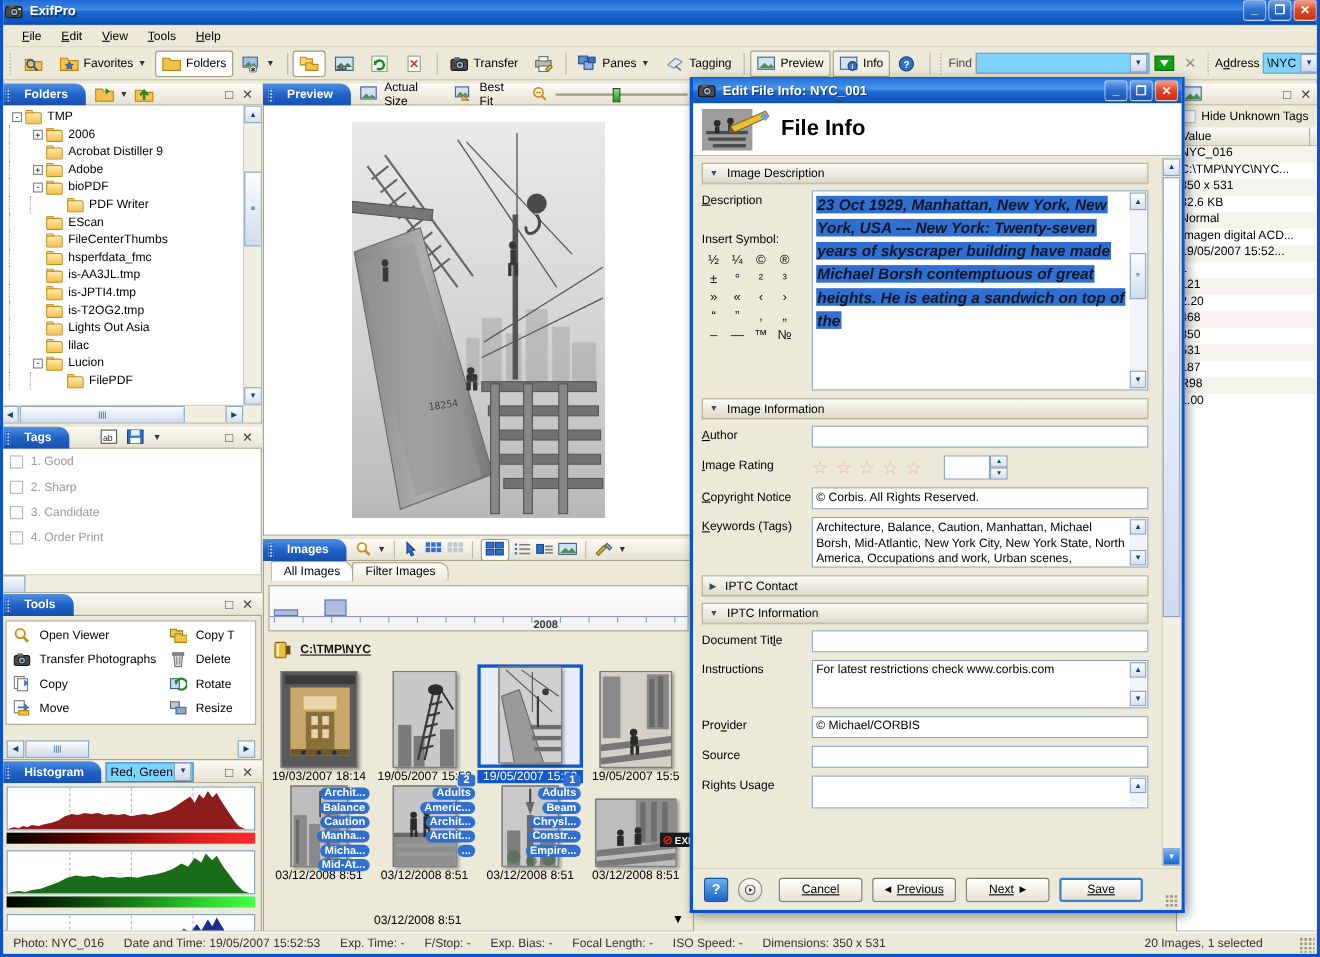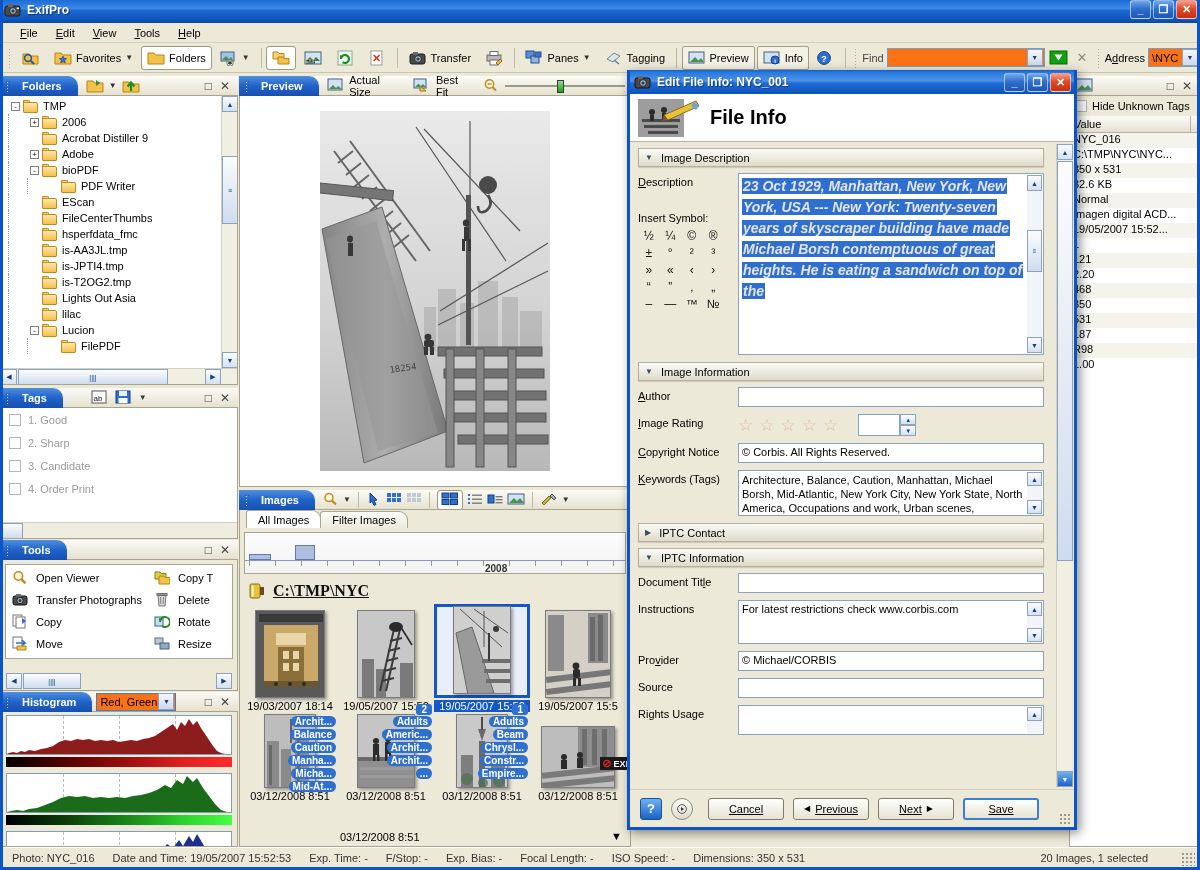--- a/index.html
+++ b/index.html
@@ -63,21 +63,21 @@
   .grip { width:5px;height:20px; margin:0 4px;
     background-image: radial-gradient(circle, #fff 40%, transparent 41%), radial-gradient(circle,#b0ac98 40%, transparent 41%);
     background-size: 3px 3px; background-position: 1px 1px, 0 0; }
   .tbtn { height:24px; display:flex; align-items:center; gap:4px; padding:0 5px; border:1px solid transparent; border-radius:2px; font-size:11px; white-space:nowrap; }
   .tbtn.pressed { border:1px solid #9b9b80; background:#fff; border-radius:3px; }
   .tbtn.active-tab { border:1px solid #a0a08a; background:#f4f2e4; }
   .ico { width:18px; height:16px; display:inline-block; position:relative; }
   .sep { width:1px; height:20px; background:#bdb9a4; margin:0 3px; }
   .caret { font-size:8px; color:#333; }
   .findbox { display:flex;align-items:center;gap:3px;justify-content:flex-end; }
-  .combo { height:19px; background:#f97316; border:1px solid #7f9db9; display:flex; align-items:center; }
+  .combo { height:19px; background:#7dd3fc; border:1px solid #7f9db9; display:flex; align-items:center; }
   .combo .cv { flex:1; padding:0 3px; font-size:11px; white-space:nowrap; overflow:hidden; }
   .combo .cb { width:16px; height:17px; margin:0 1px 0 0; background: linear-gradient(180deg,#f4f6fa,#cfd9ea); border:1px solid #8ba3c0; display:flex;align-items:center;justify-content:center; color:#1b3f7c; font-size:7px; }
 
   
   .pane { position:absolute; background:#ece9d8; }
   .pane-head {
     height:20px; position:relative; display:flex; align-items:center;
     background: linear-gradient(180deg,#fbfaf5,#e6e2d0);
     border-bottom:1px solid #a8a48e;
   }
@@ -194,21 +194,21 @@
   .vsb .sp { flex:1; }
   .stars { display:flex; gap:6px; align-items:center; font-size:17px; color:#e8b9a6; line-height:1; }
   .spin { width:16px; display:flex; flex-direction:column; }
   .spin div { height:9px; background:linear-gradient(180deg,#fbfcfe,#d6e0ef); border:1px solid #8ba3c0; display:flex;align-items:center;justify-content:center; font-size:6px; color:#10427f; }
   .dlg-footer { height:38px; background:#ece9d8; border-top:1px solid #d5d1c0; display:flex; align-items:center; gap:9px; padding:0 10px; }
   .btn { height:22px; min-width:76px; padding:0 10px; border:1px solid #7d7d68; border-radius:3px; background:linear-gradient(180deg,#fefefc,#e6e3d4); font-size:11px; display:flex;align-items:center;justify-content:center; gap:5px; }
   .btn.def { border:2px solid #3c7fd0; }
   .round { width:22px;height:22px;border-radius:50%; border:1px solid #8d8d78; background:linear-gradient(180deg,#fdfdfa,#dedbcb); display:flex;align-items:center;justify-content:center; font-size:9px; }
   .helpbtn { width:22px;height:22px;border-radius:3px; background:linear-gradient(180deg,#6fb0f0,#1a63c6); border:1px solid #14519f; color:#fff; font-weight:bold; display:flex;align-items:center;justify-content:center; font-size:13px; }
   .desc-ta { height:182px; }
-  .desc-text { color:#e5e5e5; background:#2f6fd0; font-style:italic; font-weight:bold; font-size:14px; line-height:21px; text-align:center; box-decoration-break:clone; -webkit-box-decoration-break:clone; padding:0 1px; }
+  .desc-text { color:#0f172a; background:#2f6fd0; font-style:italic; font-weight:bold; font-size:14px; line-height:21px; text-align:center; box-decoration-break:clone; -webkit-box-decoration-break:clone; padding:0 1px; }
   .symgrid { width:86px; display:grid; grid-template-columns:repeat(4,1fr); row-gap:3px; font-size:12px; text-align:center; color:#111; }
 </style>
 </head>
 <body>
 
 <div class="app">
 
   <div class="titlebar" style="position:absolute;left:-3px;top:-3px;width:1200px;">
     <span class="tb-icon">
       <svg width="18" height="16" viewBox="0 0 18 16">
@@ -978,21 +978,21 @@
           <div class="ttick" style="left:368px"></div>
         <div class="tlabel" style="left:240px;font-weight:bold;">2008</div>
       </div>
 
       <div style="padding:4px 0 0 8px;display:flex;align-items:center;gap:7px;">
         <span class="ico" style="width:18px;height:18px;"><svg width="18" height="18" viewBox="0 0 18 18">
               <rect x="2" y="2" width="10" height="14" rx="1.5" fill="#e8c23a" stroke="#8a6a10"></rect>
               <rect x="3.6" y="3.5" width="2" height="11" fill="#fff6c8"></rect>
               <path d="M12 5h4v8h-4z" fill="#6a4a18"></path>
             </svg></span>
-        <span style="font-weight:bold;text-decoration:underline;color:#111;font-size:16px;font-family:Liberation Serif, serif;">C:\TMP\NYC</span>
+        <span style="font-weight:bold;text-decoration:underline;color:#111;font-size:11px;">C:\TMP\NYC</span>
       </div>
 
       <div class="thumbgrid" id="thumbs-host" style="height:210px;margin-top:4px;">
           <div class="thumb" style="left: 2px; top: 0px; width: 96px;">
             <div style="position: relative; height: 94px; display: flex; align-items: flex-end; justify-content: center;">
               <div class="timg" style="width: 70px; height: 88px;"><svg width="70" height="88" viewBox="0 0 70 88">
                   <rect width="70" height="88" fill="#595959"></rect>
                   <rect x="3" y="3" width="64" height="8" fill="#3a3a3a"></rect>
                   <rect x="8" y="14" width="54" height="62" fill="#c9a86a"></rect>
                   <path d="M20 22h30v12H20z" fill="#e8d6a8"></path>

